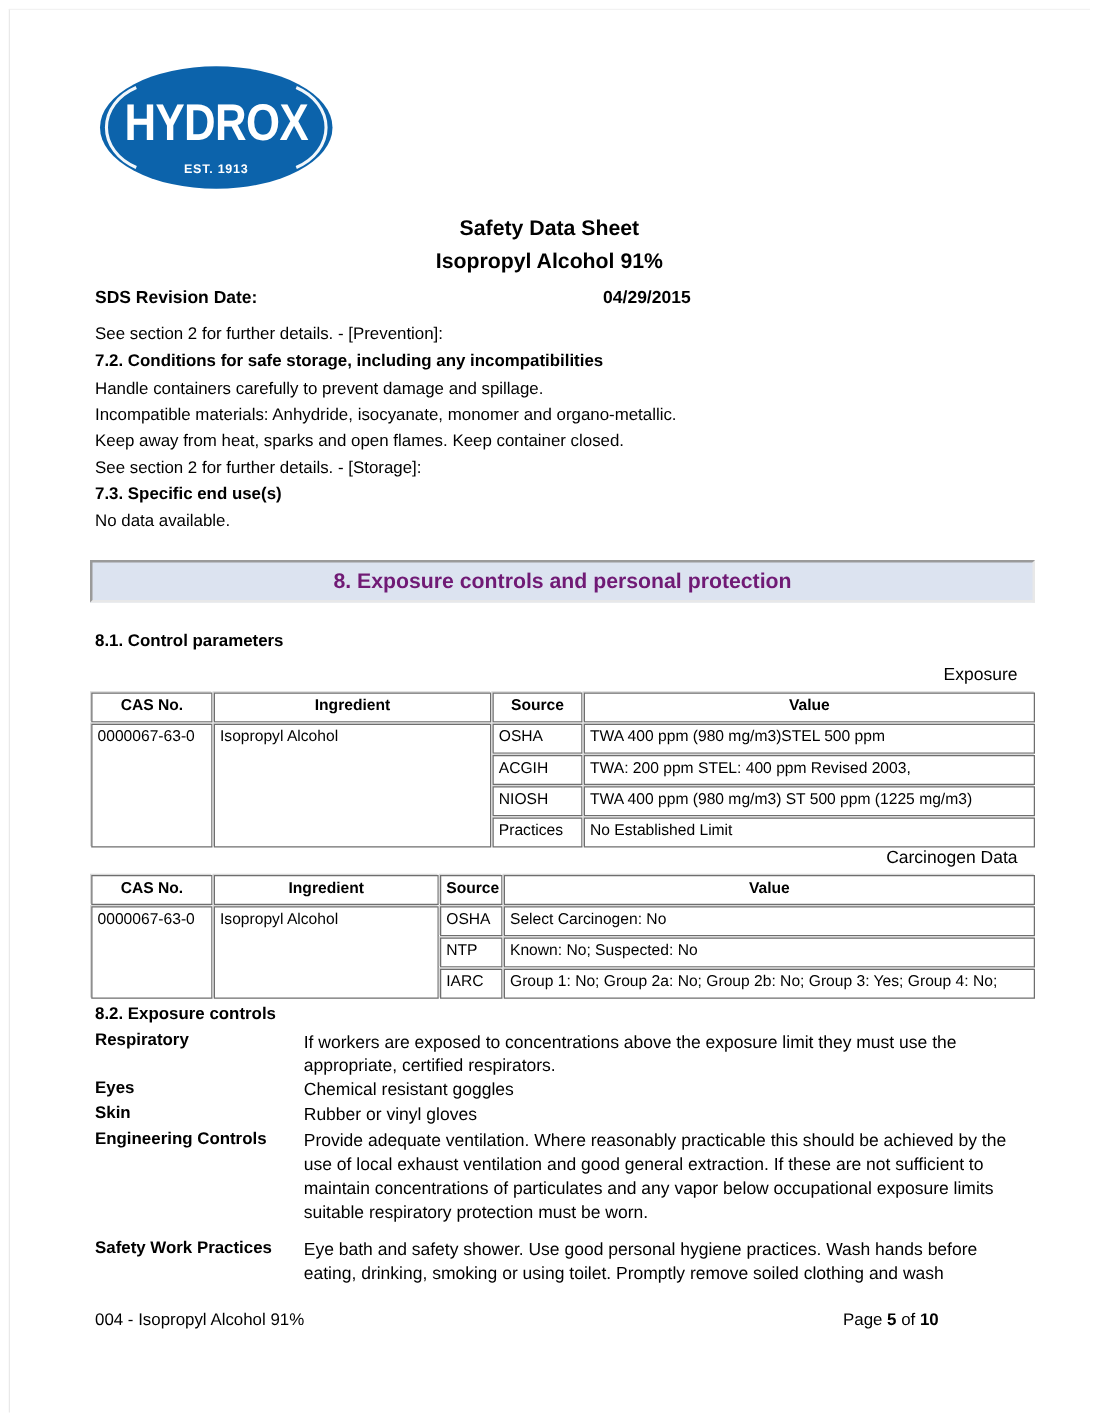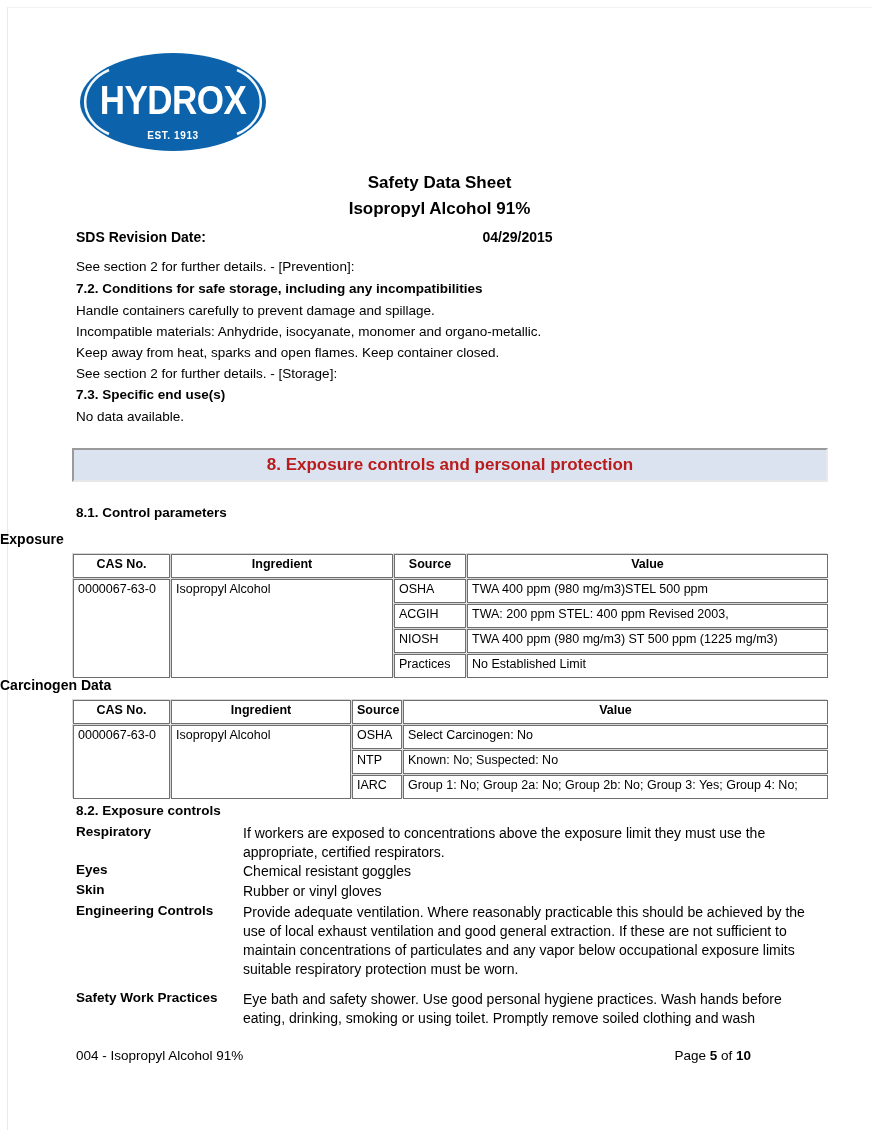--- a/index.html
+++ b/index.html
@@ -127,38 +127,38 @@
     border-right: 2px solid #e8e8e8;
     border-bottom: 2px solid #e8e8e8;
     box-sizing: border-box;
     display: flex;
     align-items: center;
     justify-content: center;
   }
   .section-banner span {
     font-size: 17px;
     font-weight: bold;
-    color: #b91c1c;
+    color: #701a75;
   }
 
   .sub-head {
     position: absolute;
     left: 76px;
     font-size: 13.5px;
     font-weight: bold;
   }
 
   
   .tbl-title {
     position: absolute;
     left: 0;
     width: 814px;
-    text-align: left;
+    text-align: right;
     font-size: 14px;
-    font-weight: bold;
+    font-weight: normal;
   }
   .tbl {
     position: absolute;
     left: 72px;
     width: 756px;
     border-collapse: separate;
     border-spacing: 1px;
     table-layout: fixed;
     background: #ffffff;
   }

